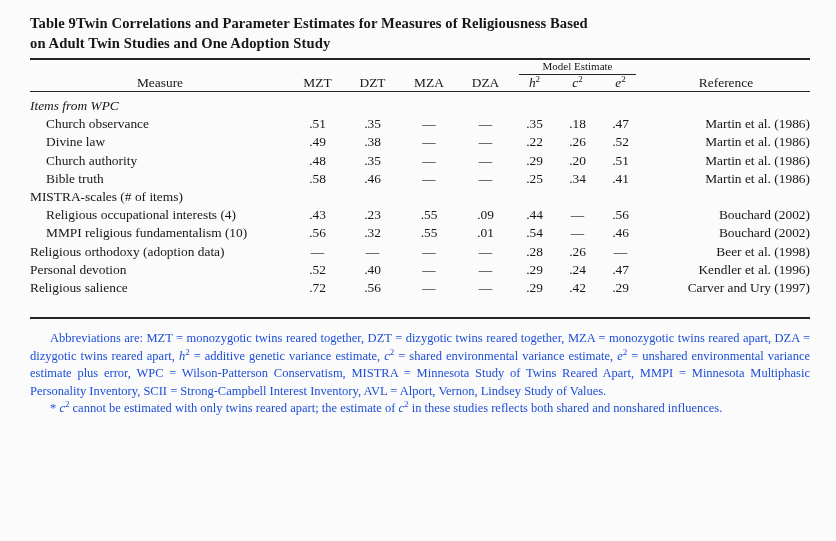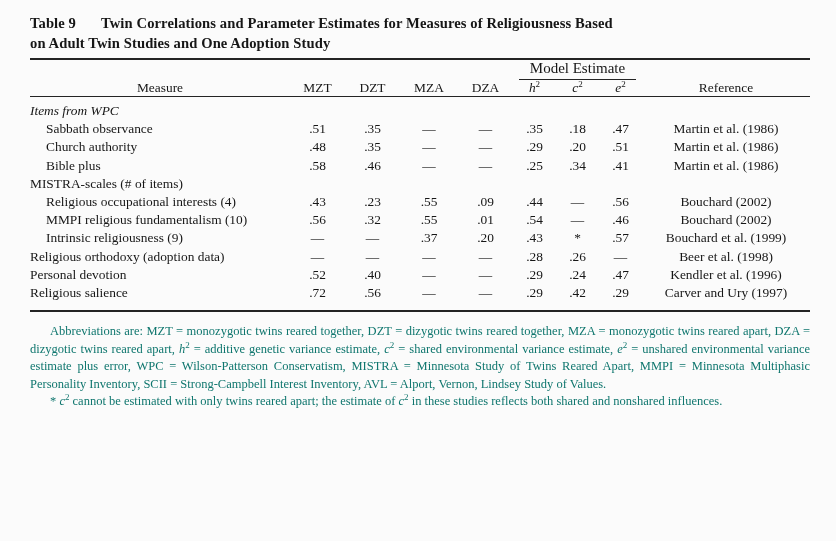--- a/index.html
+++ b/index.html
@@ -7,63 +7,63 @@
   body {
     width:836px; height:541px;
     background:#fbfbfb;
     color:#161616;
     font-family:"Liberation Serif", serif;
     overflow:hidden;
   }
   .page { position:relative; width:780px; margin:13px 26px 0 30px; }
 
   .title { font-weight:bold; font-size:14.6px; line-height:20px; letter-spacing:.1px; }
-  .title .tnum { margin-right:25px; }
+  .title .tnum { margin-right:0; }
 
   table.data {
     width:100%;
     border-collapse:collapse;
     margin-top:5px;
     border-top:2.2px solid #242424;
     border-bottom:2.2px solid #242424;
   }
   table.data th, table.data td { padding:0; font-weight:normal; }
 
-  .group-head-row th { padding-top:9px; font-size:15px; }
+  .group-head-row th { padding-top:9px; font-size:11px; }
   .group-head .gh-underline {
     display:block; text-align:center;
     padding-bottom:2px; margin:0 6px;
     border-bottom:1.3px solid #242424;
   }
   .col-head-row th {
     font-size:13.4px;
     padding:6px 0 5px 0;
     border-bottom:1.8px solid #242424;
     white-space:nowrap;
   }
   .col-head-row th.ref-h { }
 
   tbody td {
     font-size:13.4px;
     height:18.2px; line-height:18.2px;
     white-space:nowrap;
     vertical-align:baseline;
   }
   tbody tr:first-child td { padding-top:5px;font-style:italic; }
-  tbody tr:last-child td  { padding-bottom:8px; }
+  tbody tr:last-child td  { padding-bottom:20px; }
   td.num { text-align:center; }
   td.measure.item { padding-left:16px; }
-  td.ref { padding-left:5px; text-align:center; }
+  td.ref { padding-left:5px; text-align:right; }
 
   .footnotes {
     margin-top:11px;
     font-size:12.5px;
     line-height:17.5px;
     text-align:justify;
-    color:#0f766e;
+    color:#1d4ed8;
   }
   .footnotes p { margin:0; text-indent:20px; }
 
   i { font-style:italic; }
   sup { font-size:9px; vertical-align:super; line-height:0; }
 </style>
 </head>
 <body>
 
 <div class="page">
@@ -115,43 +115,54 @@
           <td class="num"></td>
           <td class="num"></td>
           <td class="num"></td>
           <td class="num"></td>
           <td class="num"></td>
           <td class="num"></td>
           <td class="num"></td>
           <td class="ref"></td>
         </tr>
         <tr>
-          <td class="measure item">Sabbath observance</td>
+          <td class="measure item">Church observance</td>
           <td class="num">.51</td>
           <td class="num">.35</td>
           <td class="num">—</td>
           <td class="num">—</td>
           <td class="num">.35</td>
           <td class="num">.18</td>
           <td class="num">.47</td>
           <td class="ref">Martin et al. (1986)</td>
         </tr>
         <tr>
+          <td class="measure item">Divine law</td>
+          <td class="num">.49</td>
+          <td class="num">.38</td>
+          <td class="num">—</td>
+          <td class="num">—</td>
+          <td class="num">.22</td>
+          <td class="num">.26</td>
+          <td class="num">.52</td>
+          <td class="ref">Martin et al. (1986)</td>
+        </tr>
+        <tr>
           <td class="measure item">Church authority</td>
           <td class="num">.48</td>
           <td class="num">.35</td>
           <td class="num">—</td>
           <td class="num">—</td>
           <td class="num">.29</td>
           <td class="num">.20</td>
           <td class="num">.51</td>
           <td class="ref">Martin et al. (1986)</td>
         </tr>
         <tr>
-          <td class="measure item">Bible plus</td>
+          <td class="measure item">Bible truth</td>
           <td class="num">.58</td>
           <td class="num">.46</td>
           <td class="num">—</td>
           <td class="num">—</td>
           <td class="num">.25</td>
           <td class="num">.34</td>
           <td class="num">.41</td>
           <td class="ref">Martin et al. (1986)</td>
         </tr>
         <tr>
@@ -181,31 +192,20 @@
           <td class="num">.56</td>
           <td class="num">.32</td>
           <td class="num">.55</td>
           <td class="num">.01</td>
           <td class="num">.54</td>
           <td class="num">—</td>
           <td class="num">.46</td>
           <td class="ref">Bouchard (2002)</td>
         </tr>
         <tr>
-          <td class="measure item">Intrinsic religiousness (9)</td>
-          <td class="num">—</td>
-          <td class="num">—</td>
-          <td class="num">.37</td>
-          <td class="num">.20</td>
-          <td class="num">.43</td>
-          <td class="num">*</td>
-          <td class="num">.57</td>
-          <td class="ref">Bouchard et al. (1999)</td>
-        </tr>
-        <tr>
           <td class="measure flush">Religious orthodoxy (adoption data)</td>
           <td class="num">—</td>
           <td class="num">—</td>
           <td class="num">—</td>
           <td class="num">—</td>
           <td class="num">.28</td>
           <td class="num">.26</td>
           <td class="num">—</td>
           <td class="ref">Beer et al. (1998)</td>
         </tr>

